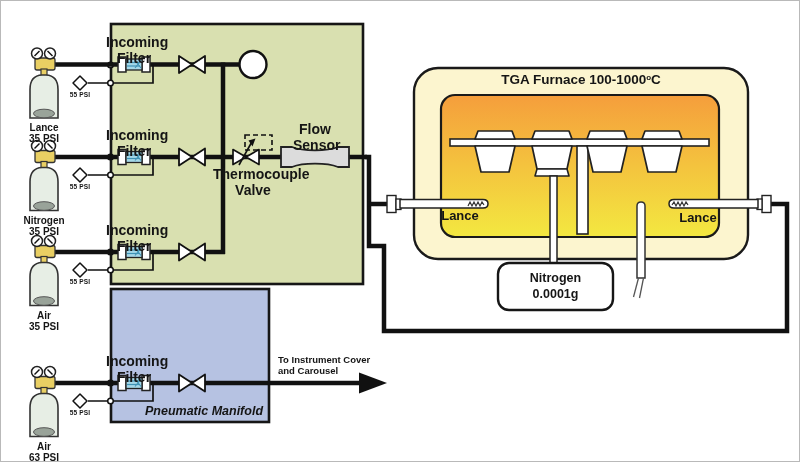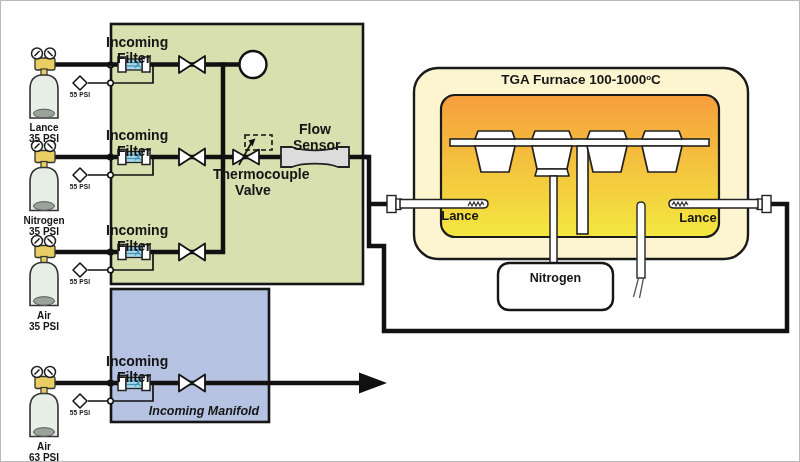--- a/index.html
+++ b/index.html
@@ -224,20 +224,22 @@
 <div class="lbl c f65" style="left:61px;top:277px;width:36px;">55 PSI</div>
 <div class="lbl c f65" style="left:61px;top:408px;width:36px;">55 PSI</div>
 
 <div class="lbl c f9" style="left:105px;top:34px;width:56px;">Incoming Filter</div>
 <div class="lbl c f9" style="left:105px;top:127px;width:56px;">Incoming Filter</div>
 <div class="lbl c f9" style="left:105px;top:222px;width:56px;">Incoming Filter</div>
 <div class="lbl c f9" style="left:105px;top:353px;width:56px;">Incoming Filter</div>
 
 <div class="lbl c f9" style="left:212px;top:166px;width:80px;">Thermocouple Valve</div>
 <div class="lbl c f9" style="left:292px;top:121px;width:44px;text-align:center;">Flow Sensor</div>
-<div class="lbl c it f125" style="left:140px;top:403px;width:126px;">Incoming Manifold</div>
+<div class="lbl c it f125" style="left:140px;top:403px;width:126px;">Pneumatic Manifold</div>
+<div class="lbl f95" style="left:277px;top:354px;width:104px;">To Instrument Cover and Carousel</div>
 
 <div class="lbl c f13" style="left:413px;top:71px;width:334px;"><span>TGA Furnace 100-1000</span><sup>o</sup><span>C</span></div>
 <div class="lbl c f8" style="left:437px;top:208px;width:44px;">Lance</div>
 <div class="lbl c f8" style="left:675px;top:210px;width:44px;">Lance</div>
 <div class="lbl c f125" style="left:497px;top:270px;width:115px;">Nitrogen</div>
+<div class="lbl c f125" style="left:497px;top:286px;width:115px;">0.0001g</div>
 
 </div>
 
 </body></html>

